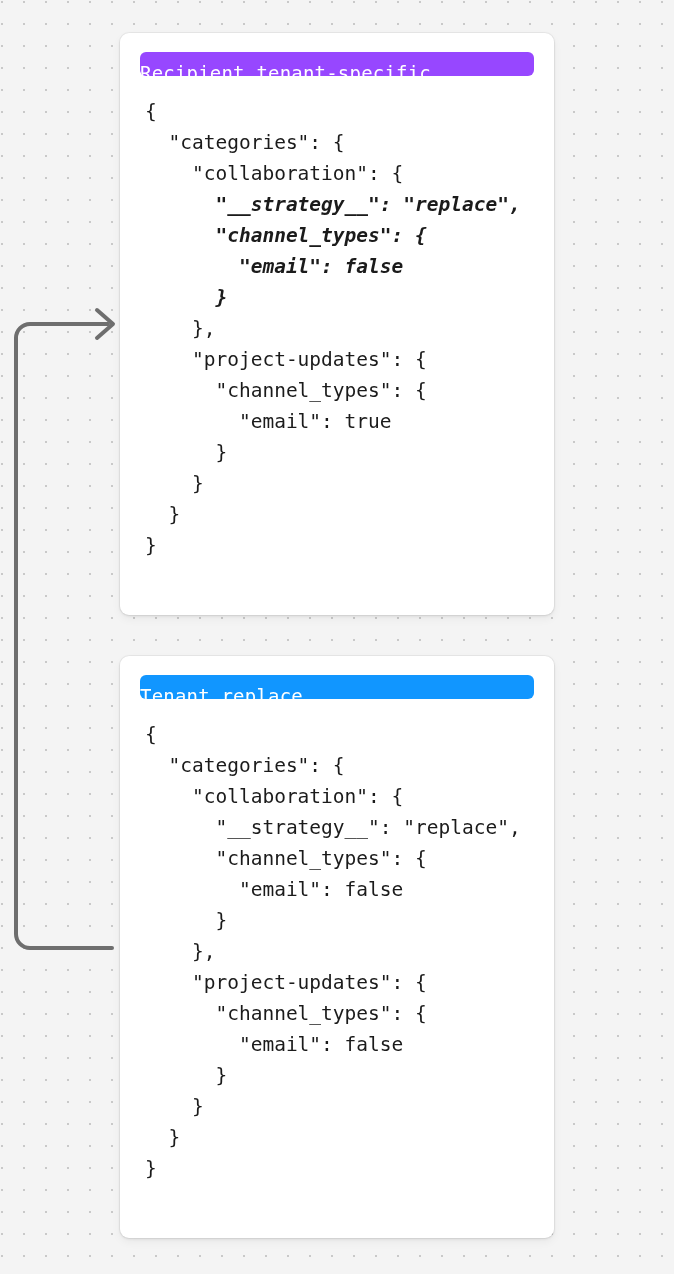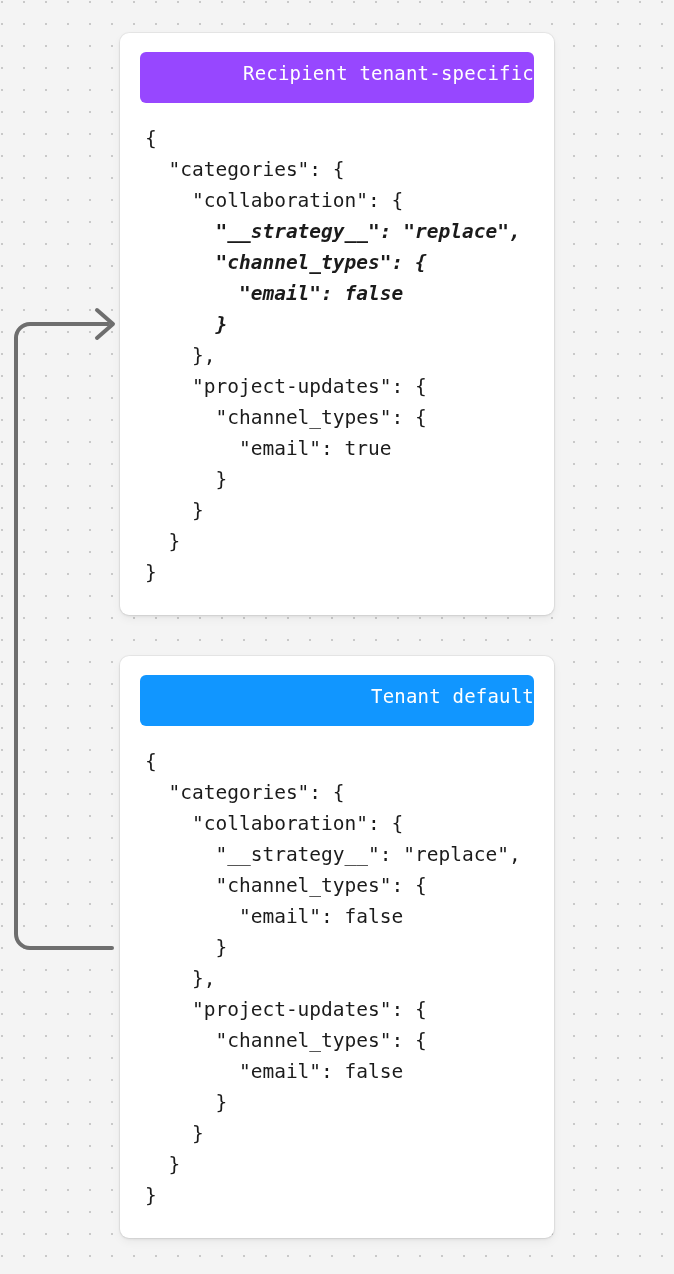--- a/index.html
+++ b/index.html
@@ -42,24 +42,24 @@
     z-index: 2;
     padding: 19px 20px 22px 20px;
   }
 
   #card-recipient { top: 33px;  height: 582px; }
   #card-tenant    { top: 656px; height: 582px; }
 
   .card-badge {
     display: block;
     width: 394px;
-    height: 51px;
+    height: 24px;
     line-height: 42px;
     border-radius: 6px;
-    text-align: right;
+    text-align: left;
     color: #ffffff;
     font-family: "DejaVu Sans Mono", "Liberation Mono", monospace;
     font-size: 19px;
     letter-spacing: 0.2px;
     white-space: nowrap;
     overflow: hidden;
   }
 
   .code-block {
     margin-top: 20px;
@@ -81,15 +81,15 @@
   <path stroke="#6e6e6e" stroke-width="4" stroke-linecap="round" stroke-linejoin="round" fill="none" d="M 112 948 L 30 948 A 14 14 0 0 1 16 934 L 16 338 A 14 14 0 0 1 30 324 L 108 324"></path>
   <polyline stroke="#6e6e6e" stroke-width="4" stroke-linecap="round" stroke-linejoin="round" fill="none" points="97,310 113,324 97,338"></polyline>
 </svg>
 
 <div class="card" id="card-recipient">
   <div class="card-badge" style="background-color: rgb(151, 71, 255);">Recipient tenant-specific</div>
   <div class="code-block"><span class="code-line">{</span><span class="code-line">  "categories": {</span><span class="code-line">    "collaboration": {</span><span class="code-line hl">      "__strategy__": "replace",</span><span class="code-line hl">      "channel_types": {</span><span class="code-line hl">        "email": false</span><span class="code-line hl">      }</span><span class="code-line">    },</span><span class="code-line">    "project-updates": {</span><span class="code-line">      "channel_types": {</span><span class="code-line">        "email": true</span><span class="code-line">      }</span><span class="code-line">    }</span><span class="code-line">  }</span><span class="code-line">}</span></div>
 </div>
 
 <div class="card" id="card-tenant">
-  <div class="card-badge" style="background-color: rgb(17, 150, 255);">Tenant default</div>
+  <div class="card-badge" style="background-color: rgb(17, 150, 255);">Tenant replace</div>
   <div class="code-block"><span class="code-line">{</span><span class="code-line">  "categories": {</span><span class="code-line">    "collaboration": {</span><span class="code-line">      "__strategy__": "replace",</span><span class="code-line">      "channel_types": {</span><span class="code-line">        "email": false</span><span class="code-line">      }</span><span class="code-line">    },</span><span class="code-line">    "project-updates": {</span><span class="code-line">      "channel_types": {</span><span class="code-line">        "email": false</span><span class="code-line">      }</span><span class="code-line">    }</span><span class="code-line">  }</span><span class="code-line">}</span></div>
 </div>
 
 </body></html>

